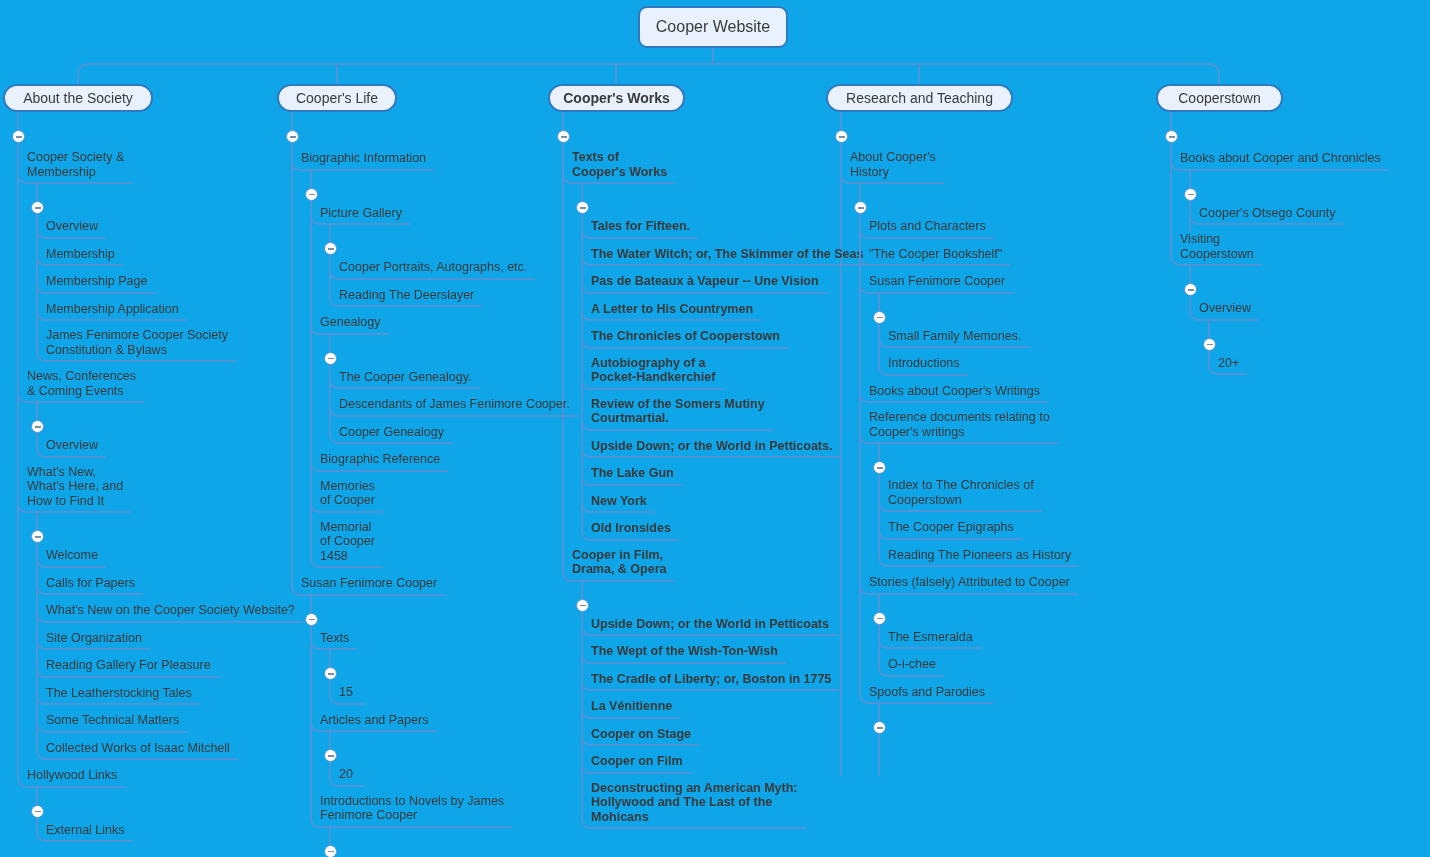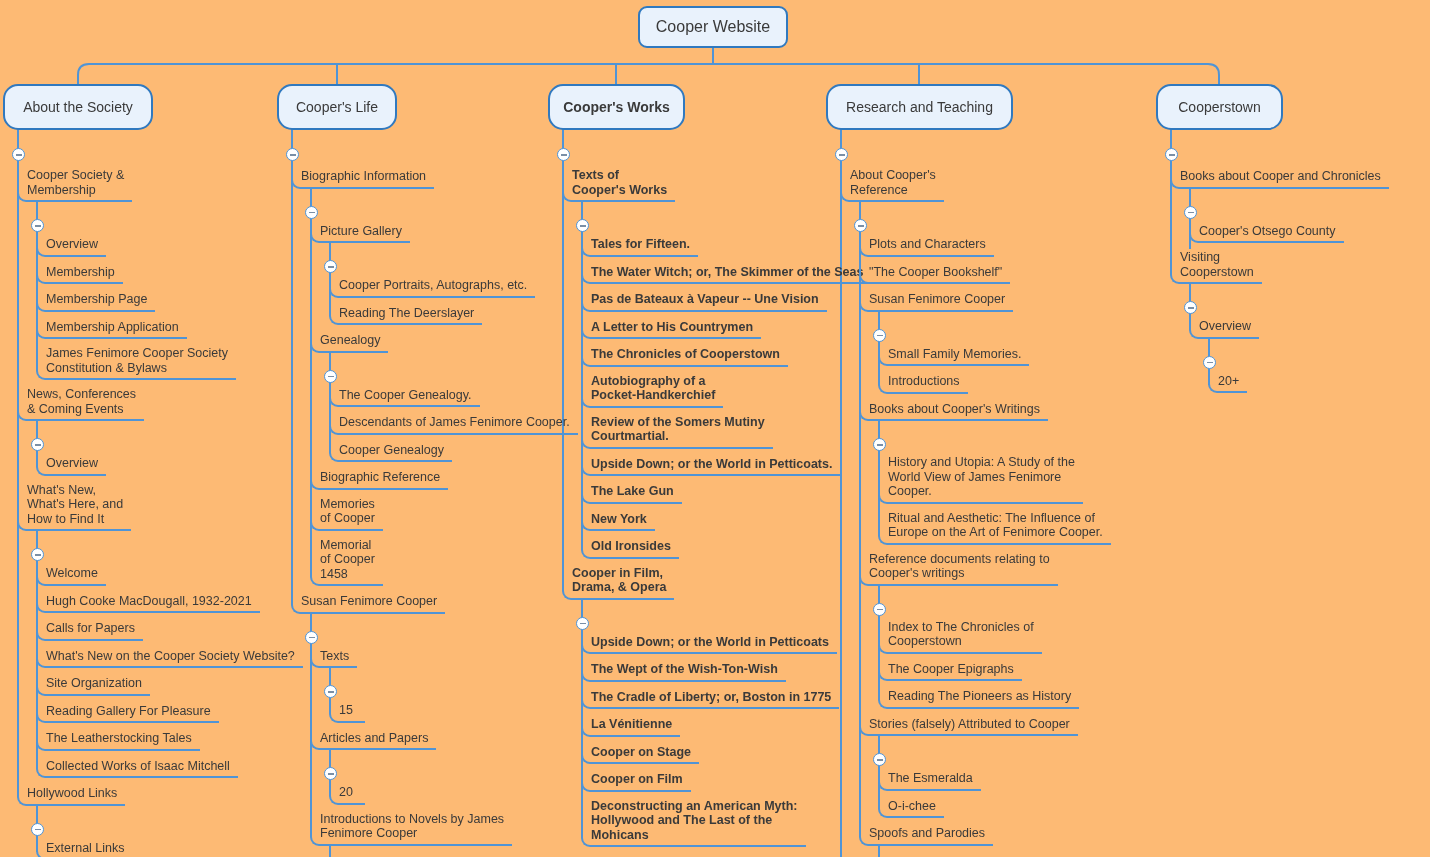--- a/index.html
+++ b/index.html
@@ -3,29 +3,29 @@
 <meta charset="utf-8">
 <style>
   :root{
     --line:#4f94d6;
     --fill:#e9f2fc;
     --border:#3079bf;
     --text:#3a3a3a;
   }
   *{box-sizing:border-box;}
   body{margin:0;background:#fff;}
-  #canvas{position:relative;width:1430px;height:857px;overflow:hidden;background:#fdba74;
+  #canvas{position:relative;width:1430px;height:857px;overflow:hidden;background:#0ea5e9;
           font-family:"Liberation Sans",sans-serif;}
   #connectors{position:absolute;left:0;top:0;z-index:1;}
   #root-topic{position:absolute;left:638px;top:6px;width:150px;height:42px;
     border:2px solid var(--border);border-radius:9px;background:var(--fill);
     display:flex;align-items:center;justify-content:center;
     font-size:16px;color:var(--text);z-index:2;}
   .column{position:absolute;top:84px;}
-  .pill{height:46px;border:2px solid var(--border);border-radius:15px;background:var(--fill);
+  .pill{height:28px;border:2px solid var(--border);border-radius:15px;background:var(--fill);
     display:flex;align-items:center;justify-content:center;font-size:14px;color:var(--text);
     position:relative;z-index:2;}
   .branch{position:relative;margin-left:9px;padding-top:32px;}
   .branch.root{margin-left:14px;padding-top:36px;}
   .branch::before{content:"";position:absolute;left:0;top:-2px;height:48px;
     border-left:2px solid var(--line);}
   .branch.continue::after{content:"";position:absolute;left:0;top:0;bottom:-40px;
     border-left:2px solid var(--line);}
   .toggle{position:absolute;left:-5px;top:17px;width:13px;height:13px;
     border:1px solid var(--line);border-radius:50%;background:#fff;z-index:3;cursor:pointer;}
@@ -69,26 +69,26 @@
           <div class="node"><div class="label">News, Conferences
 &amp; Coming Events</div><div class="branch">
               <div class="toggle"></div>
               <div class="node last"><div class="label">Overview</div></div>
             </div></div>
           <div class="node"><div class="label">What's New,
 What's Here, and
 How to Find It</div><div class="branch">
               <div class="toggle"></div>
               <div class="node"><div class="label">Welcome</div></div>
-              <div class="node"><div class="label">Hugh Cooke MacDougall, 1932-2021</div></div>
               <div class="node"><div class="label">Calls for Papers</div></div>
               <div class="node"><div class="label">What's New on the Cooper Society Website?</div></div>
               <div class="node"><div class="label">Site Organization</div></div>
               <div class="node"><div class="label">Reading Gallery For Pleasure</div></div>
               <div class="node"><div class="label">The Leatherstocking Tales</div></div>
+              <div class="node"><div class="label">Some Technical Matters</div></div>
               <div class="node last"><div class="label">Collected Works of Isaac Mitchell</div></div>
             </div></div>
           <div class="node last"><div class="label">Hollywood Links</div><div class="branch">
               <div class="toggle"></div>
               <div class="node last"><div class="label">External Links</div></div>
             </div></div>
         </div>
       </div>
       <div class="column" style="left: 277px;">
         <div class="pill" style="width: 120px;">Cooper's Life</div>
@@ -165,37 +165,30 @@
 Hollywood and The Last of the
 Mohicans</div></div>
             </div></div>
         </div>
       </div>
       <div class="column" style="left: 826px;">
         <div class="pill" style="width: 187px;">Research and Teaching</div>
         <div class="branch root continue">
           <div class="toggle"></div>
           <div class="node last"><div class="label">About Cooper's
-Reference</div><div class="branch">
+History</div><div class="branch">
               <div class="toggle"></div>
               <div class="node"><div class="label">Plots and Characters</div></div>
               <div class="node"><div class="label">"The Cooper Bookshelf"</div></div>
               <div class="node"><div class="label">Susan Fenimore Cooper</div><div class="branch">
                   <div class="toggle"></div>
                   <div class="node"><div class="label">Small Family Memories.</div></div>
                   <div class="node last"><div class="label">Introductions</div></div>
                 </div></div>
-              <div class="node"><div class="label">Books about Cooper's Writings</div><div class="branch">
-                  <div class="toggle"></div>
-                  <div class="node"><div class="label">History and Utopia: A Study of the
-World View of James Fenimore
-Cooper.</div></div>
-                  <div class="node last"><div class="label">Ritual and Aesthetic: The Influence of
-Europe on the Art of Fenimore Cooper.</div></div>
-                </div></div>
+              <div class="node"><div class="label">Books about Cooper's Writings</div></div>
               <div class="node"><div class="label">Reference documents relating to
 Cooper's writings</div><div class="branch">
                   <div class="toggle"></div>
                   <div class="node"><div class="label">Index to The Chronicles of
 Cooperstown</div></div>
                   <div class="node"><div class="label">The Cooper Epigraphs</div></div>
                   <div class="node last"><div class="label">Reading The Pioneers as History</div></div>
                 </div></div>
               <div class="node"><div class="label">Stories (falsely) Attributed to Cooper</div><div class="branch">
                   <div class="toggle"></div>

